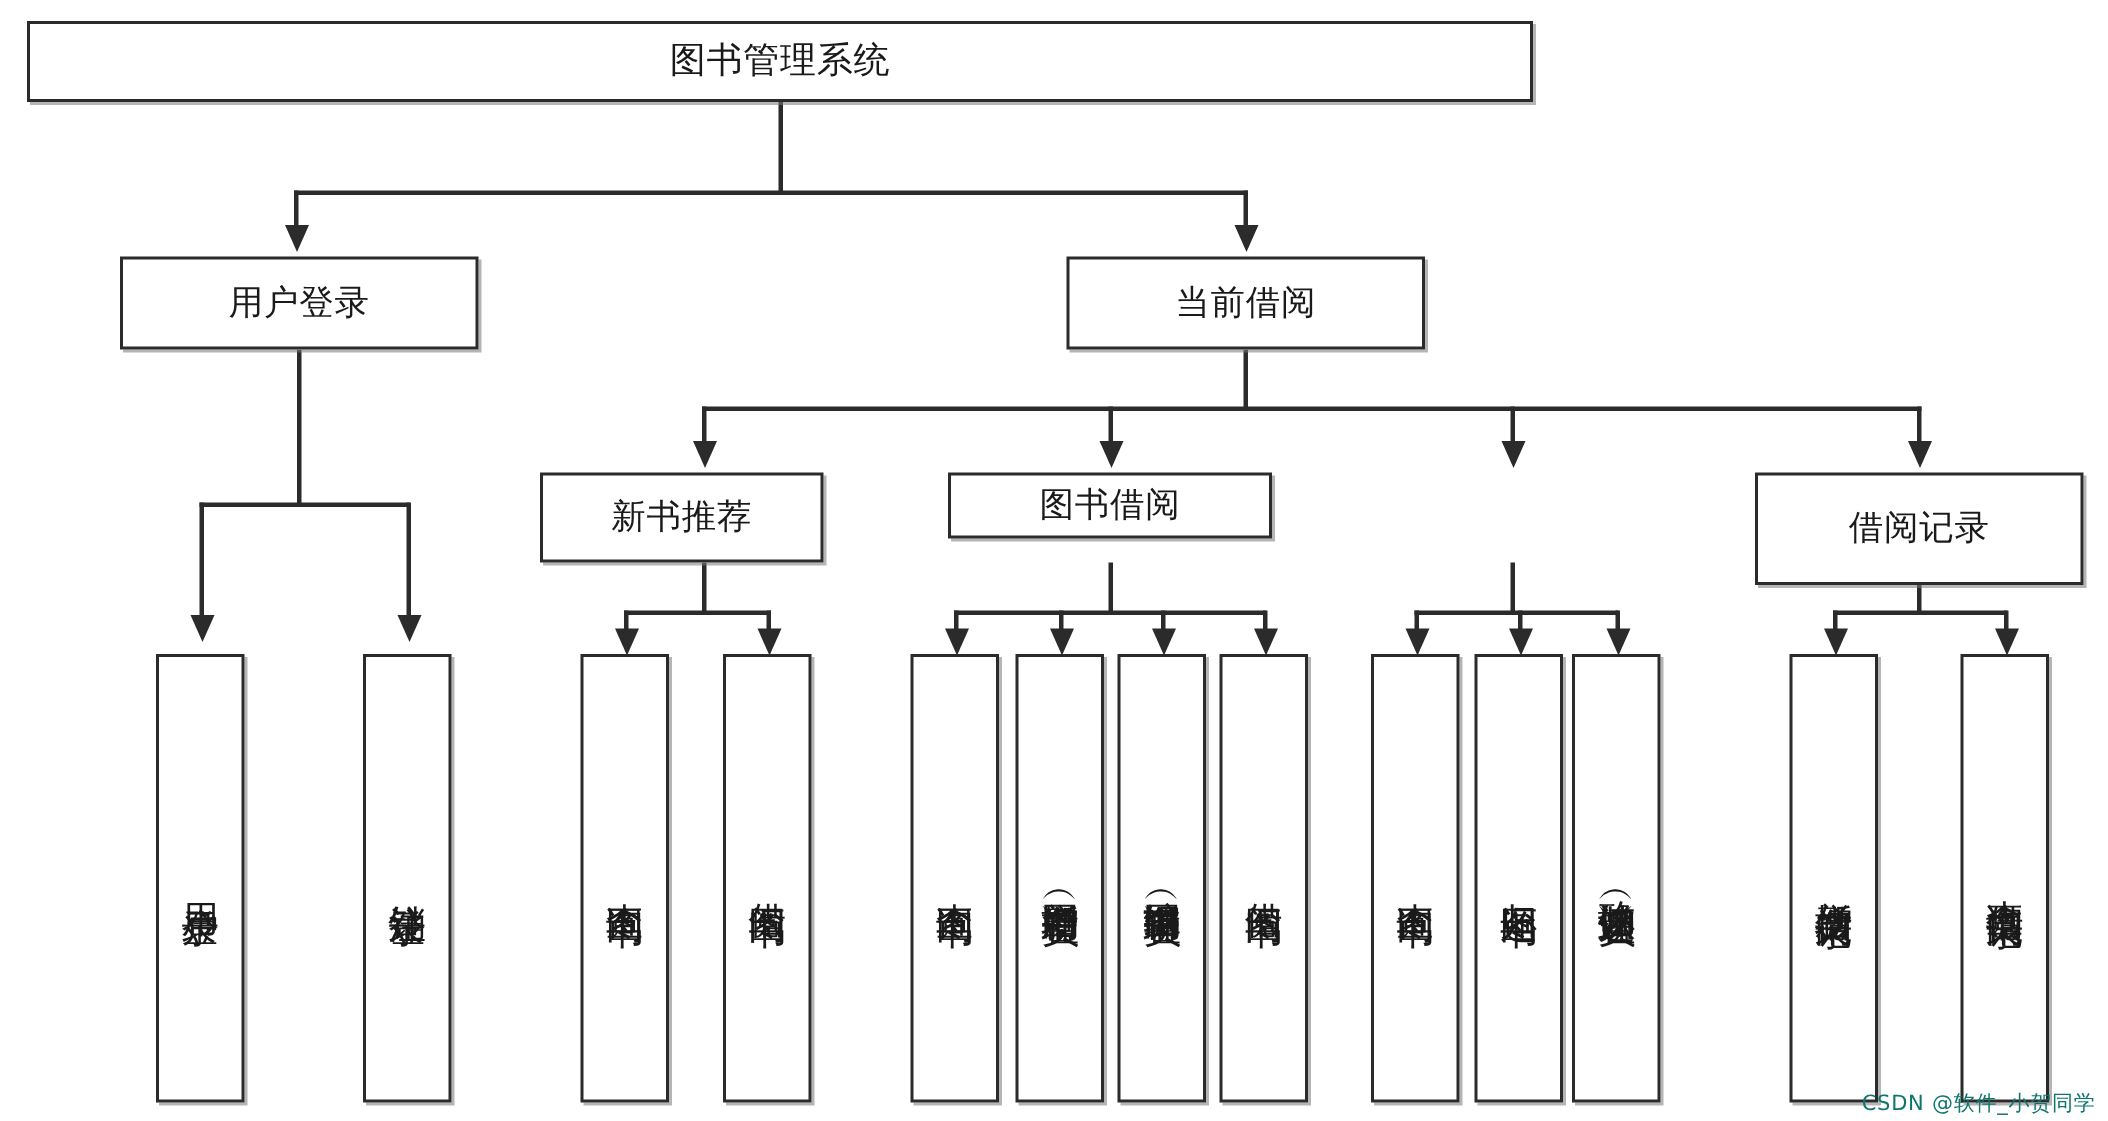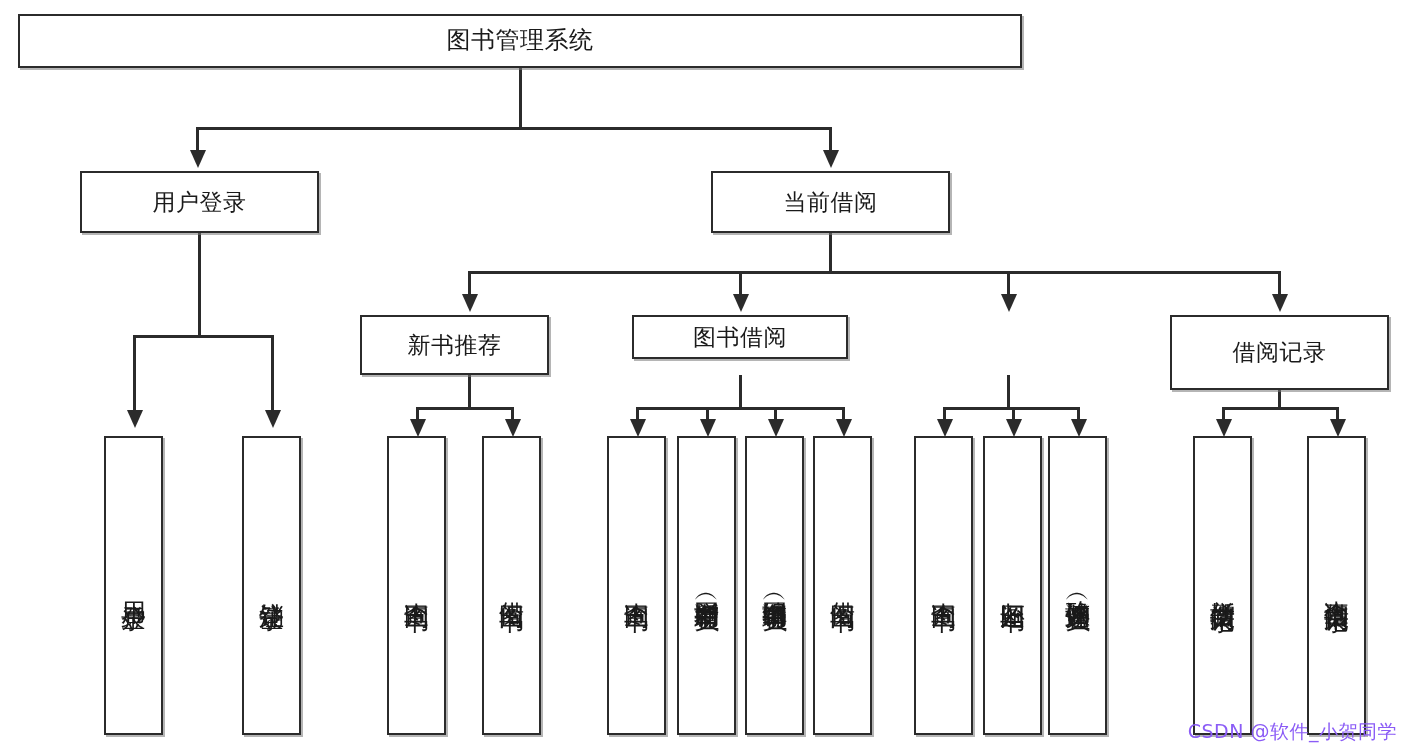--- a/index.html
+++ b/index.html
@@ -77,22 +77,22 @@
     border-left: 8px solid transparent;
     border-right: 8px solid transparent;
     border-top: 18px solid #2b2b2b;
     z-index: 2;
   }
   
   #watermark {
     position: absolute;
     right: 8px;
     bottom: 2px;
-    font-size: 19px;
-    color: #8b5cf6;
+    font-size: 14px;
+    color: #0f766e;
     letter-spacing: 0.5px;
     white-space: nowrap;
     z-index: 5;
     font-family: "DejaVu Sans", "Liberation Sans", sans-serif;
   }
 </style>
 </head>
 <body>
 
 <div id="canvas">

